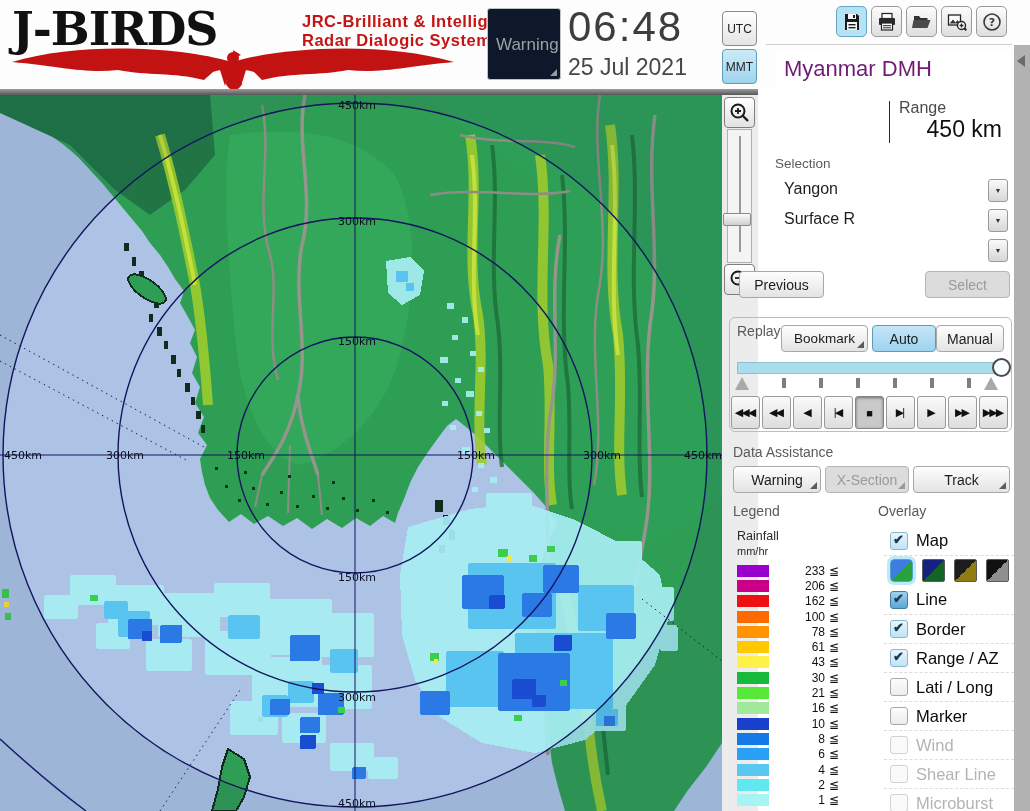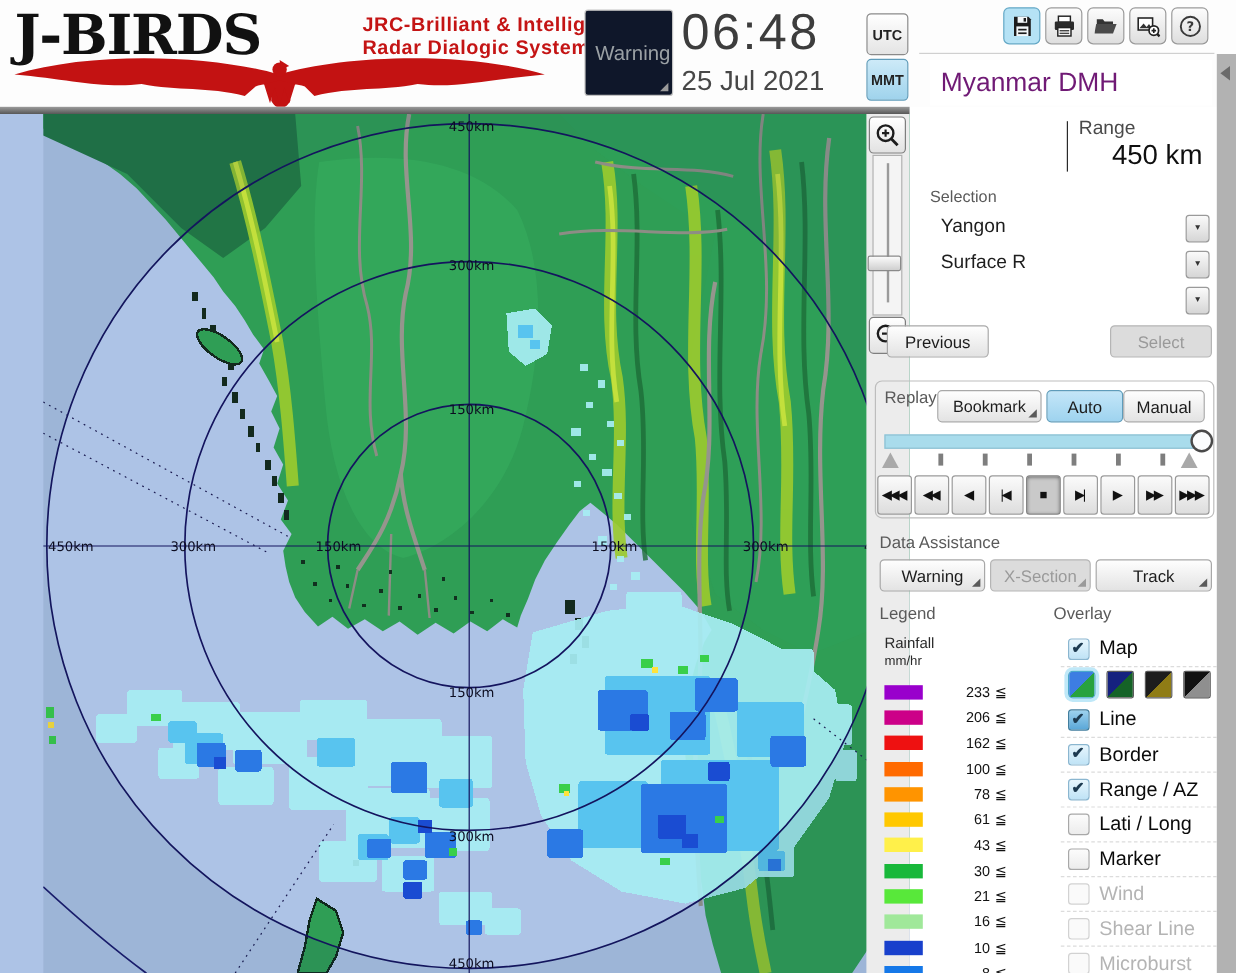--- a/index.html
+++ b/index.html
@@ -17,38 +17,38 @@
   .hbtn { position:absolute; background:linear-gradient(#ffffff,#ececec); border:1px solid #c3c3c3;
     border-radius:3px; }
   #warning-btn { left:487px; top:8px; width:74px; height:72px; background:#0f172a; }
   #warning-btn .lbl { position:absolute; left:8px; top:26px; font-size:17px; color:#9aa0a4; }
   .corner { position:absolute; right:3px; bottom:3px; width:0; height:0;
     border-left:7px solid transparent; border-bottom:7px solid #5a5a5a; }
   .corner.gray { border-bottom-color:#9a9a9a; }
   #time-big { position:absolute; left:568px; top:3px; font-size:42px; color:#3d3d3d; letter-spacing:2px; }
   #date-txt { position:absolute; left:568px; top:54px; font-size:23px; color:#474747; }
   .tzbtn { position:absolute; left:722px; width:35px; height:35px; border:1px solid #8a8a8a;
-    border-radius:4px; font-size:12px; font-weight:bold; color:#222; display:flex;
+    border-radius:4px; font-size:12px; font-weight:normal; color:#222; display:flex;
     align-items:center; justify-content:center; background:linear-gradient(#ffffff,#e4e4e4); }
   #utc-btn { top:11px; }
   #mmt-btn { top:49px; background:linear-gradient(#cdeaf8,#9fd3ec); border-color:#5f9cba; }
   #toolbar { position:absolute; left:836px; top:6px; display:flex; gap:4px; }
   .toolbtn { width:31px; height:31px; border:1px solid #9a9a9a; border-radius:5px;
     background:linear-gradient(#fcfcfc,#dedede); display:flex; align-items:center; justify-content:center; }
   .toolbtn.selected { background:#b5e2f5; border-color:#64a8c6; }
 
   
   #side-strip { position:absolute; left:1014px; top:45px; width:16px; height:766px; background:#b2b2b2; }
   #strip-arrow { position:absolute; left:3px; top:10px; width:0; height:0;
     border-top:6px solid transparent; border-bottom:6px solid transparent; border-right:8px solid #6a6a6a; }
 
   
   #map-sep { position:absolute; left:0; top:89px; width:758px; height:6px;
     background:linear-gradient(#9c9c9c,#575757); }
-  #map-wrap { position:absolute; left:0; top:95px; width:712px; height:716px; background:#adc3e6;padding-left:36px; }
+  #map-wrap { position:absolute; left:0; top:95px; width:712px; height:716px; background:#adc3e6; }
   #zoom-col { position:absolute; left:722px; top:95px; width:36px; height:716px; background:#ececec; }
   .zoombtn { position:absolute; left:2px; width:31px; height:31px; border:1px solid #7e7e7e;
     border-radius:4px; background:linear-gradient(#ffffff,#e2e2e2); display:flex;
     align-items:center; justify-content:center; }
   #zoom-in-btn { top:2px; } #zoom-out-btn { top:169px; }
   #zoom-track { position:absolute; left:5px; top:34px; width:25px; height:134px;
     background:#f4f4f4; border:1px solid #b0b0b0; }
   #zoom-track .rail { position:absolute; left:11px; top:6px; width:2px; height:116px; background:#9a9a9a; }
   #zoom-handle { position:absolute; left:1px; top:118px; width:28px; height:13px;
     background:linear-gradient(#fafafa,#cfcfcf); border:1px solid #8a8a8a; border-radius:2px; }
@@ -100,21 +100,21 @@
   #da-label { left:733px; top:444px; }
   #location-btn { left:733px; top:466px; width:88px; }
   #xsection-btn { left:825px; top:466px; width:84px; }
   #track-btn { left:913px; top:466px; width:97px; }
 
   
   #legend-label { left:733px; top:503px; }
   #rainfall-1 { position:absolute; left:737px; top:529px; font-size:12.5px; color:#2a2a2a; }
   #rainfall-2 { position:absolute; left:737px; top:545px; font-size:11px; color:#2a2a2a; }
   #legend-rows { position:absolute; left:737px; top:563px; width:125px; }
-  .lrow { display:flex; align-items:center; height:15.3px;margin-top:6px; }
+  .lrow { display:flex; align-items:center; height:15.3px; }
   .lswatch { width:32px; height:12px; margin-right:4px; }
   .lval { width:52px; text-align:right; font-size:12px; color:#111; }
   .lop { margin-left:4px; font-size:12px; color:#111; }
 
   
   #overlay-label { left:878px; top:503px; }
   #overlay-rows { position:absolute; left:884px; top:526px; width:130px; }
   .orow { display:flex; align-items:center; height:29px; position:relative; }
   .orow + .orow { border-top:1px dashed #dcdcdc; }
   .cbox { width:18px; height:18px; margin-left:6px; border-radius:3px; border:1px solid #8ab6d0;

